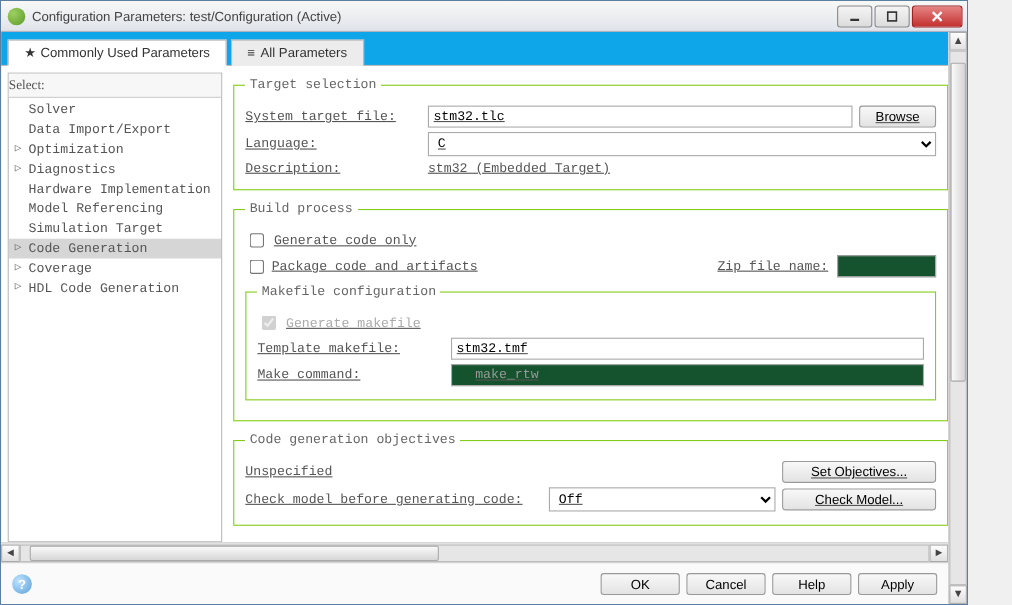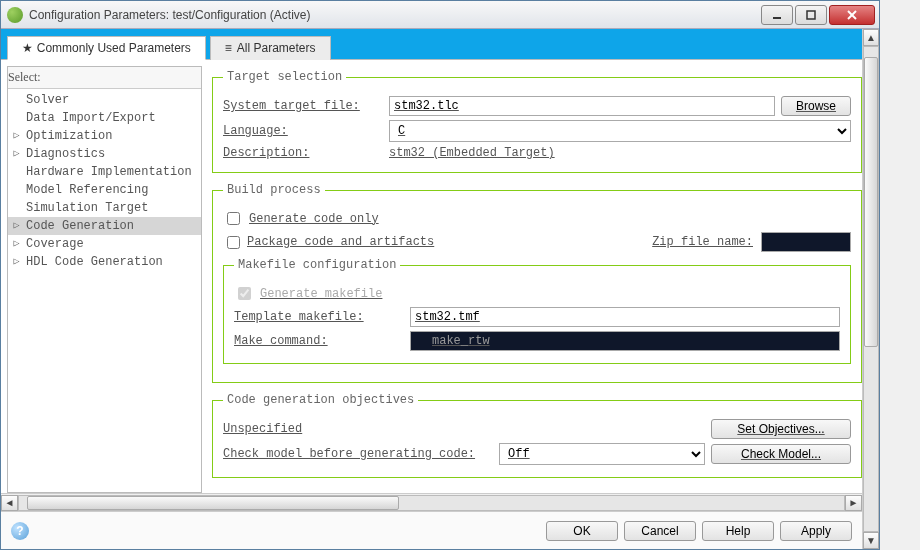--- a/index.html
+++ b/index.html
@@ -137,21 +137,21 @@
 .row { display: flex; align-items: center; margin: 4px 0; gap: 6px; text-decoration: underline; }
 .row label.fld { min-width: 160px; display:inline-block; }
 .row label.fld2 { min-width: 170px; display:inline-block; }
 input[type="text"], select {
   font-family: "Courier New", monospace;
   font-size: 12px;
   padding: 2px 4px;
   border: 1px solid #aaa;
   background: #fff;
 }
-input[readonly], input.disabled { background: #0f172a; color:#999;padding-left:21px; }
+input[readonly], input.disabled { background: #14532d; color:#999;padding-left:21px; }
 .browse-btn, .btn {
   font-family: Tahoma, sans-serif;
   font-size: 12px;
   padding: 2px 14px;
   border: 1px solid #999;
   background: linear-gradient(to bottom,#f8f8f8,#e3e3e3);
   border-radius: 3px;
   cursor: pointer;
 }
 .checkbox { width:13px;height:13px; }

